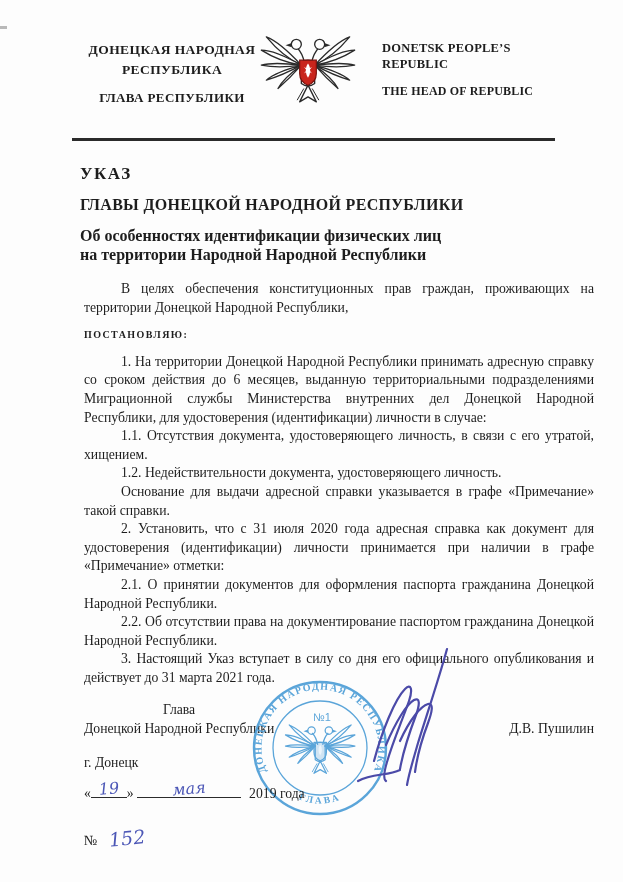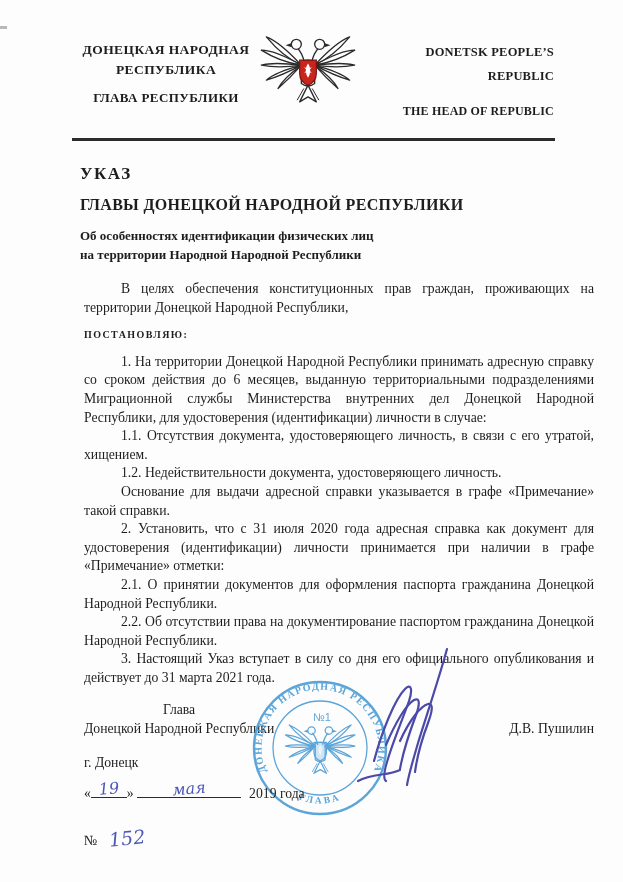--- a/index.html
+++ b/index.html
@@ -2,34 +2,34 @@
 <html><head>
 <meta charset="utf-8">
 <style>
   html,body{margin:0;padding:0;background:#ffffff;}
   .page{
     position:relative;width:623px;height:882px;background:#fdfdfd;
     font-family:"Liberation Serif","DejaVu Serif",serif;color:#1d1d1d;
     overflow:hidden;
   }
   
-  .lh-left{position:absolute;left:78px;top:40px;width:176px;text-align:center;
+  .lh-left{position:absolute;left:84px;top:40px;width:176px;text-align:center;
     font-weight:bold;font-size:13.5px;line-height:20px;letter-spacing:.4px;}
   .lh-left .org{display:block;}
   .lh-left .dept{display:block;margin-top:8px;font-size:13px;}
-  .lh-right{position:absolute;left:382px;top:40px;width:172px;text-align:right;
-    font-weight:bold;font-size:12.5px;line-height:24px;letter-spacing:.2px;}
+  .lh-right{position:absolute;left:382px;top:40px;width:172px;text-align:left;
+    font-weight:bold;font-size:12.5px;line-height:16px;letter-spacing:.2px;}
   .lh-right .dept{display:block;margin-top:11px;font-size:12px;}
   .emblem{position:absolute;left:258px;top:24px;width:100px;height:104px;}
   .rule{position:absolute;left:72px;top:138px;width:483px;height:2.5px;background:#2b2b2b;}
   
   .title-block{position:absolute;left:80px;top:164px;width:520px;}
   .doc-type{font-weight:bold;font-size:17px;letter-spacing:1.5px;}
   .authority{font-weight:bold;font-size:16px;margin-top:12px;letter-spacing:.3px;}
-  .subject{font-weight:bold;font-size:13px;line-height:18.5px;margin-top:13px;}
+  .subject{font-weight:bold;font-size:16px;line-height:18.5px;margin-top:13px;}
   
   .body-text{position:absolute;left:84px;top:280px;width:510px;
     font-size:13.7px;line-height:18.6px;text-align:justify;}
   .body-text p{margin:0;text-indent:37px;}
   .resolve{font-weight:bold;letter-spacing:1.4px;text-indent:0 !important;
     margin:9px 0 8px 0 !important;font-size:10px;}
   
   .sig-row{position:absolute;left:84px;top:700px;width:510px;display:flex;
     justify-content:space-between;align-items:flex-end;font-size:13.7px;line-height:19px;}
   .office{text-align:center;}

